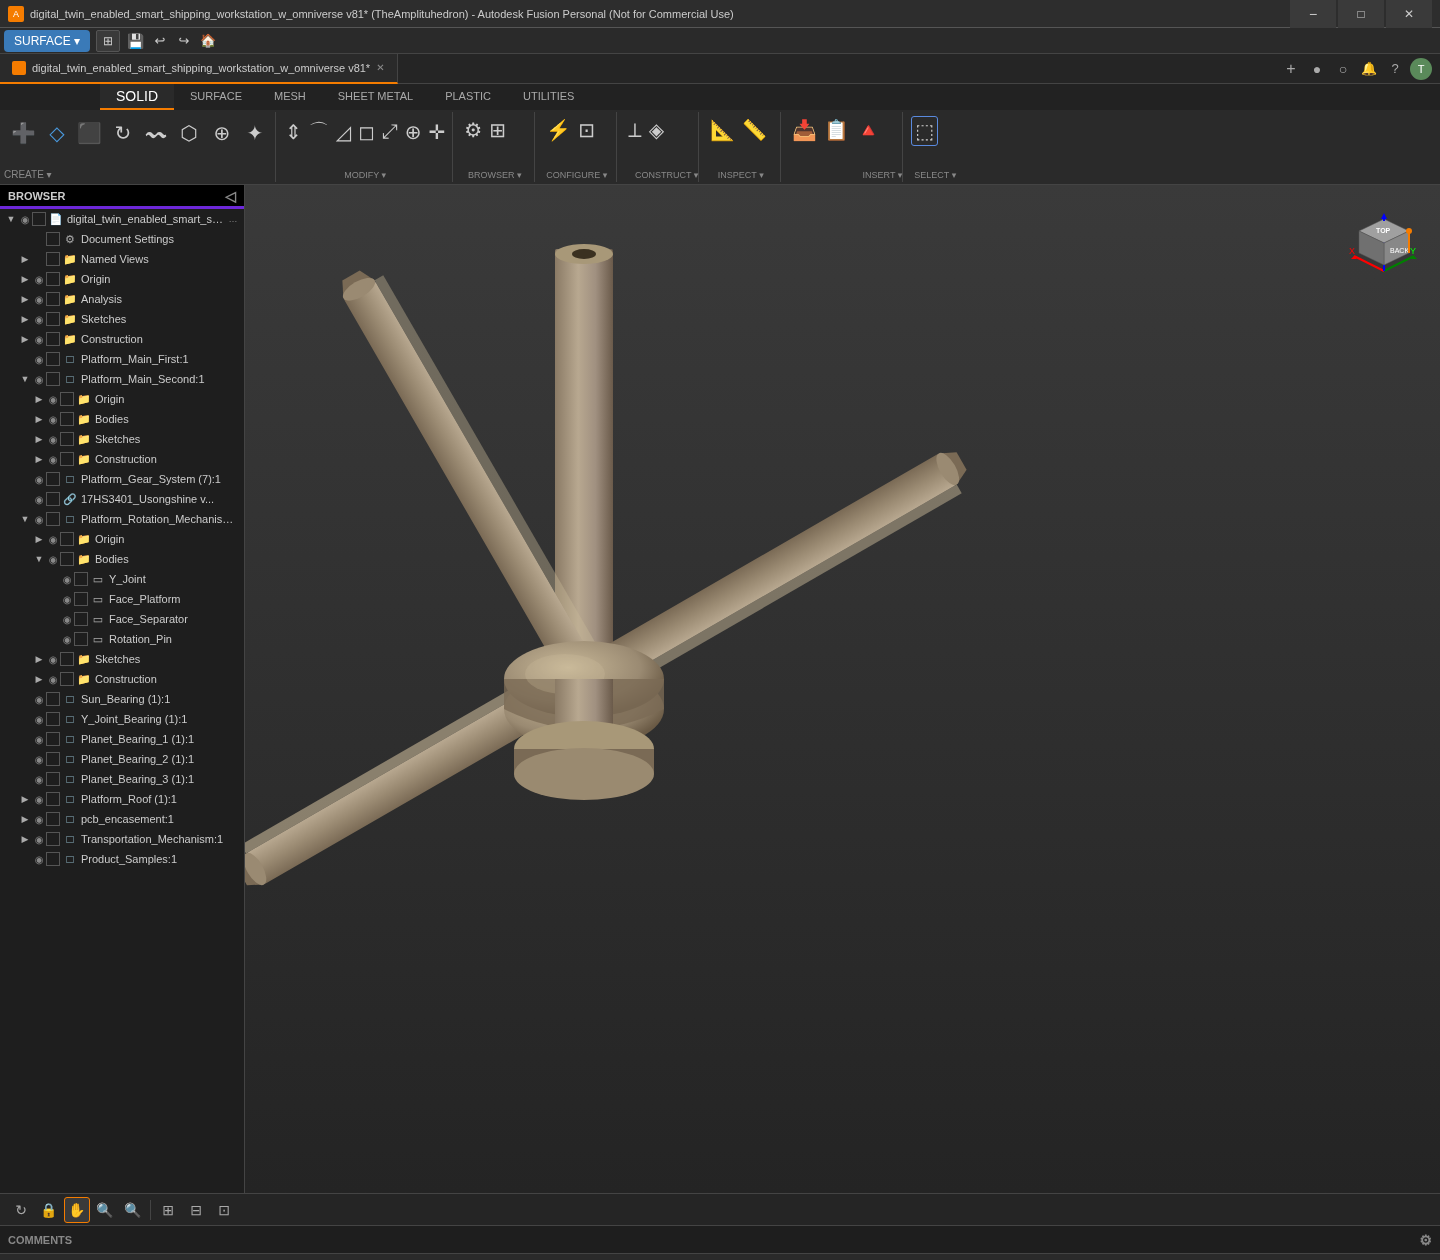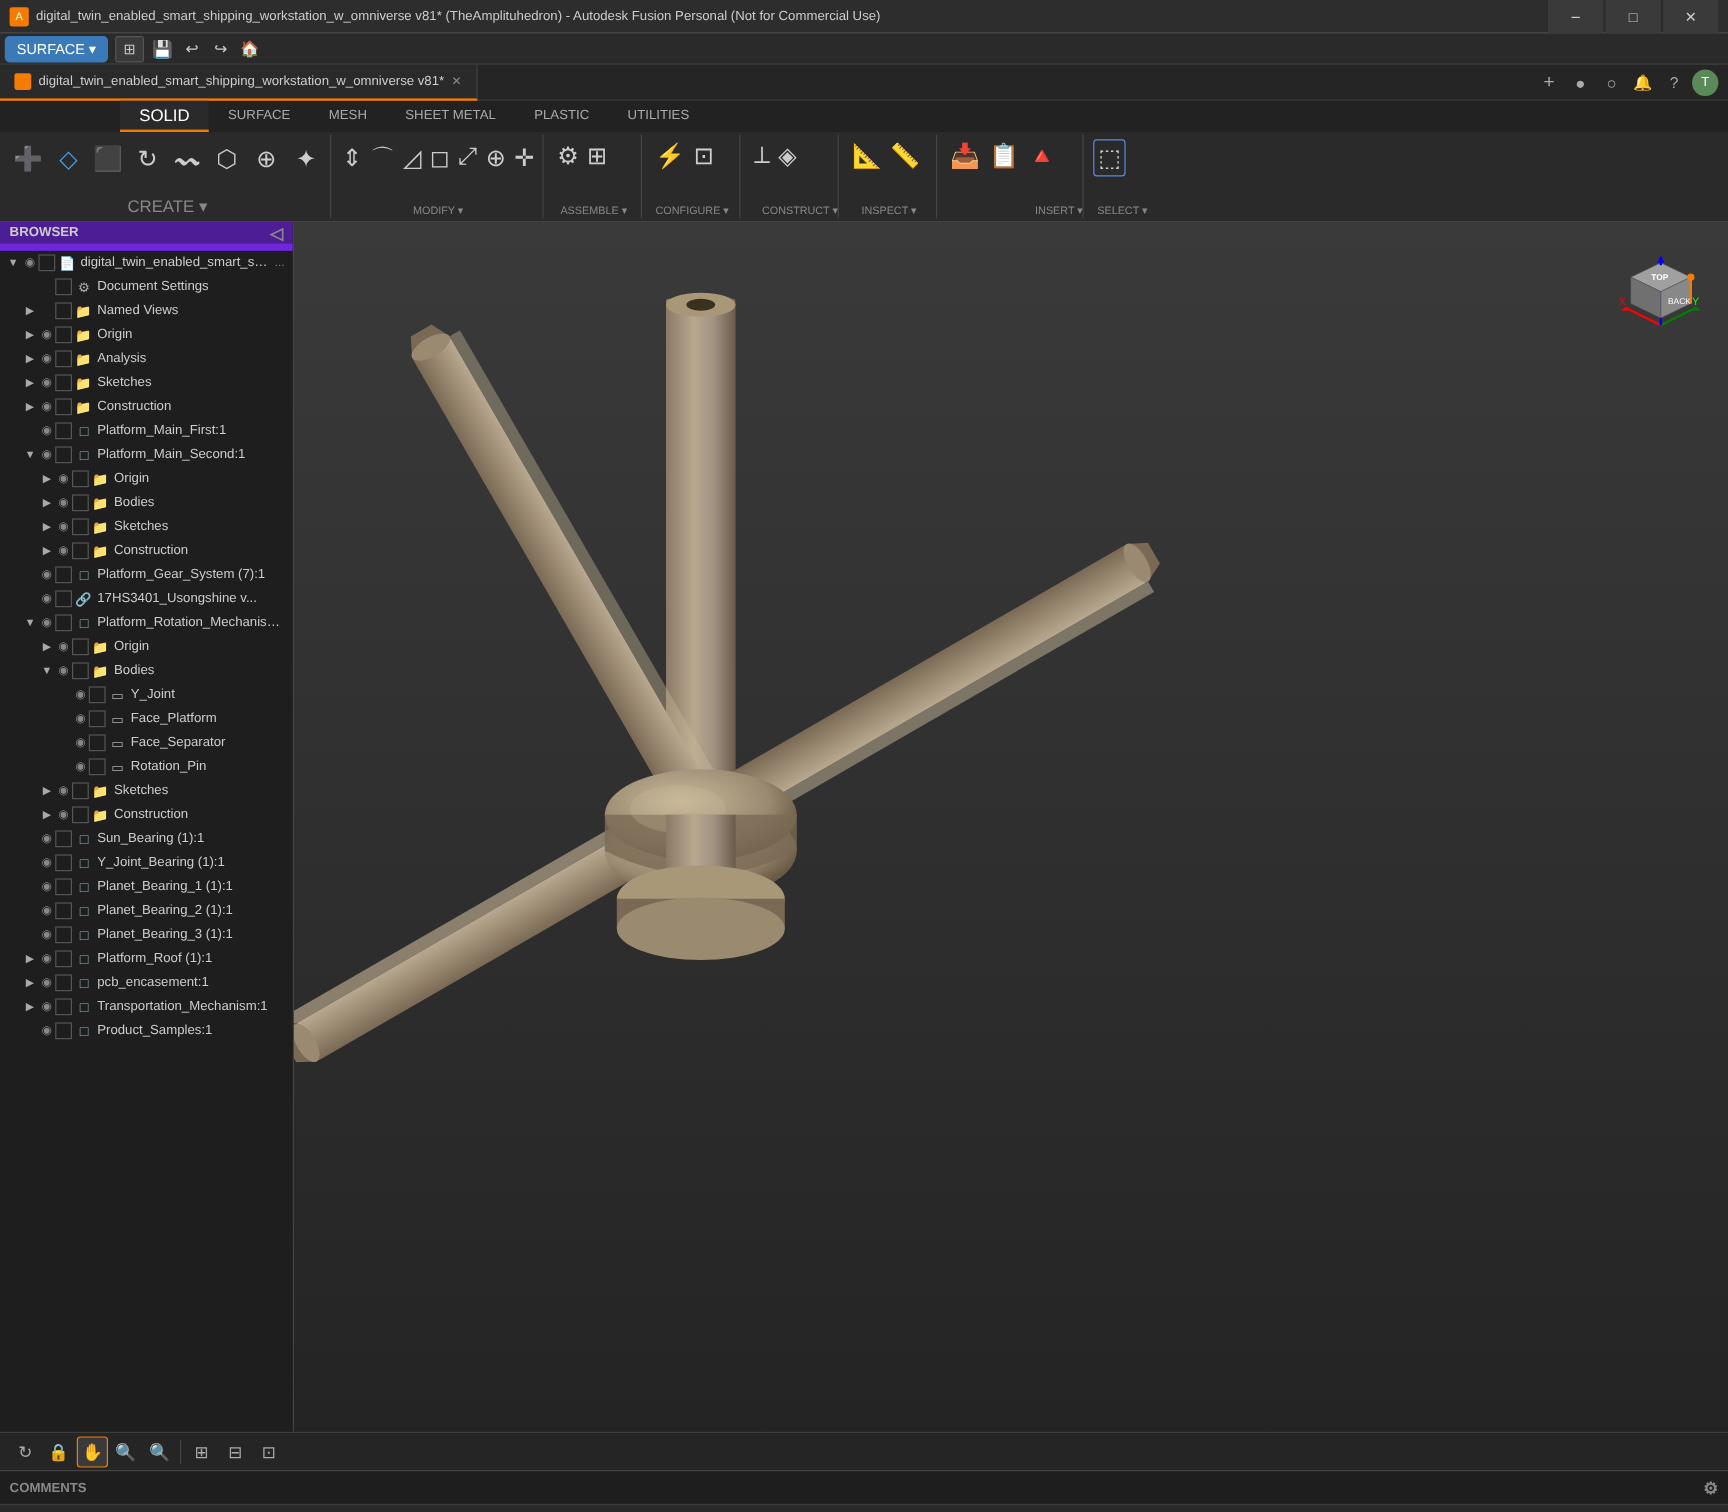--- a/index.html
+++ b/index.html
@@ -211,42 +211,42 @@
         <button style="display:flex;flex-direction:column;align-items:center;padding:2px 3px;cursor:pointer;border-radius:3px;background:none;border:none;color:#ccc;min-width:32px;" title="Loft">
           <span style="font-size:20px;">⬡</span>
         </button>
         <button style="display:flex;flex-direction:column;align-items:center;padding:2px 3px;cursor:pointer;border-radius:3px;background:none;border:none;color:#ccc;min-width:32px;" title="Rib">
           <span style="font-size:20px;">⊕</span>
         </button>
         <button style="display:flex;flex-direction:column;align-items:center;padding:2px 3px;cursor:pointer;border-radius:3px;background:none;border:none;color:#ccc;min-width:32px;" title="Web">
           <span style="font-size:20px;">✦</span>
         </button>
       </div>
-      <div style="position:absolute;bottom:2px;left:0;right:0;text-align:center;font-size:14px;color:#888;">CREATE ▾</div>
+      <div style="position:absolute;bottom:2px;left:0;right:0;font-size:10px;color:#888;">CREATE ▾</div>
     </div>
 
     <div style="display:flex;flex-direction:column;border-right:1px solid #444;padding:0 4px;position:relative;min-width:130px;">
       <div style="display:flex;align-items:center;gap:1px;padding-bottom:14px;padding-top:4px;flex-wrap:wrap;">
         <button style="padding:2px 3px;cursor:pointer;border-radius:3px;background:none;border:none;color:#ccc;font-size:20px;" title="Press Pull">⇕</button>
         <button style="padding:2px 3px;cursor:pointer;border-radius:3px;background:none;border:none;color:#ccc;font-size:20px;" title="Fillet">⌒</button>
         <button style="padding:2px 3px;cursor:pointer;border-radius:3px;background:none;border:none;color:#ccc;font-size:20px;" title="Chamfer">◿</button>
         <button style="padding:2px 3px;cursor:pointer;border-radius:3px;background:none;border:none;color:#ccc;font-size:20px;" title="Shell">◻</button>
         <button style="padding:2px 3px;cursor:pointer;border-radius:3px;background:none;border:none;color:#ccc;font-size:20px;" title="Scale">⤢</button>
         <button style="padding:2px 3px;cursor:pointer;border-radius:3px;background:none;border:none;color:#ccc;font-size:20px;" title="Combine">⊕</button>
         <button style="padding:2px 3px;cursor:pointer;border-radius:3px;background:none;border:none;color:#ccc;font-size:20px;" title="Move">✛</button>
       </div>
       <div style="position:absolute;bottom:2px;left:0;right:0;text-align:center;font-size:9px;color:#888;">MODIFY ▾</div>
     </div>
 
     <div style="display:flex;flex-direction:column;border-right:1px solid #444;padding:0 6px;position:relative;min-width:80px;">
       <div style="display:flex;align-items:center;gap:1px;padding-bottom:14px;padding-top:4px;">
         <button style="padding:2px 3px;cursor:pointer;border-radius:3px;background:none;border:none;color:#ccc;font-size:20px;">⚙</button>
         <button style="padding:2px 3px;cursor:pointer;border-radius:3px;background:none;border:none;color:#ccc;font-size:20px;">⊞</button>
       </div>
-      <div style="position:absolute;bottom:2px;left:0;right:0;text-align:center;font-size:9px;color:#888;">ASSEMBLE ▾</div>
+      <div style="position:absolute;bottom:2px;left:0;right:0;text-align:center;font-size:9px;color:#888;">BROWSER ▾</div>
     </div>
 
     <div style="display:flex;flex-direction:column;border-right:1px solid #444;padding:0 6px;position:relative;min-width:80px;">
       <div style="display:flex;align-items:center;gap:1px;padding-bottom:14px;padding-top:4px;">
         <button style="padding:2px 3px;cursor:pointer;border-radius:3px;background:none;border:none;color:#ccc;font-size:20px;">⚡</button>
         <button style="padding:2px 3px;cursor:pointer;border-radius:3px;background:none;border:none;color:#ccc;font-size:20px;">⊡</button>
       </div>
       <div style="position:absolute;bottom:2px;left:0;right:0;text-align:center;font-size:9px;color:#888;">CONFIGURE ▾</div>
     </div>
 
@@ -280,21 +280,21 @@
         <button style="padding:2px 3px;cursor:pointer;border-radius:3px;background:none;border:1px solid #5a8adf;color:#ccc;font-size:20px;">⬚</button>
       </div>
       <div style="position:absolute;bottom:2px;left:0;right:0;text-align:center;font-size:9px;color:#888;">SELECT ▾</div>
     </div>
   </div>
 </div>
 
 <div id="main" style="display:flex;height:calc(1260px - 28px - 26px - 30px - 100px - 68px);position:relative;">
 
   <div id="browser" style="width:245px;background:#1e1e1e;border-right:1px solid #444;display:flex;flex-direction:column;overflow:hidden;">
-    <div id="browser-header" style="height:24px;background:#4c1d95;display:flex;align-items:center;padding:0 8px;border-bottom:6px solid #6d28d9;">
+    <div id="browser-header" style="height:24px;background:#000000;display:flex;align-items:center;padding:0 8px;border-bottom:3px solid #6d28d9;">
       <span style="font-size:11px;font-weight:bold;color:#ccc;flex:1;">BROWSER</span>
       <span style="cursor:pointer;color:#888;font-size:14px;">◁</span>
     </div>
     <div id="browser-content" style="overflow-y:auto;flex:1;">
     <div class="tree-item" style="display: flex; align-items: center; height: 20px; padding-right: 4px; cursor: pointer; font-size: 11px; color: rgb(204, 204, 204); padding-left: 4px;">
           <span style="width: 14px; height: 14px; display: flex; align-items: center; justify-content: center; flex-shrink: 0; font-size: 9px; color: rgb(170, 170, 170);">▼</span>
           <span style="width: 14px; height: 14px; display: flex; align-items: center; justify-content: center; flex-shrink: 0; font-size: 10px; color: rgb(136, 136, 136);">◉</span>
           <span style="width: 14px; height: 14px; display: flex; align-items: center; justify-content: center; flex-shrink: 0; font-size: 9px; color: rgb(119, 119, 119); border: 1px solid rgb(85, 85, 85); margin-right: 2px;"></span>
           <span style="width: 16px; height: 16px; display: flex; align-items: center; justify-content: center; flex-shrink: 0; font-size: 11px; margin-right: 3px; color: rgb(170, 170, 170);">📄</span>
           <span style="font-size: 11px; color: rgb(204, 204, 204); white-space: nowrap; overflow: hidden; text-overflow: ellipsis; flex: 1 1 0%;">digital_twin_enabled_smart_shi...</span>

